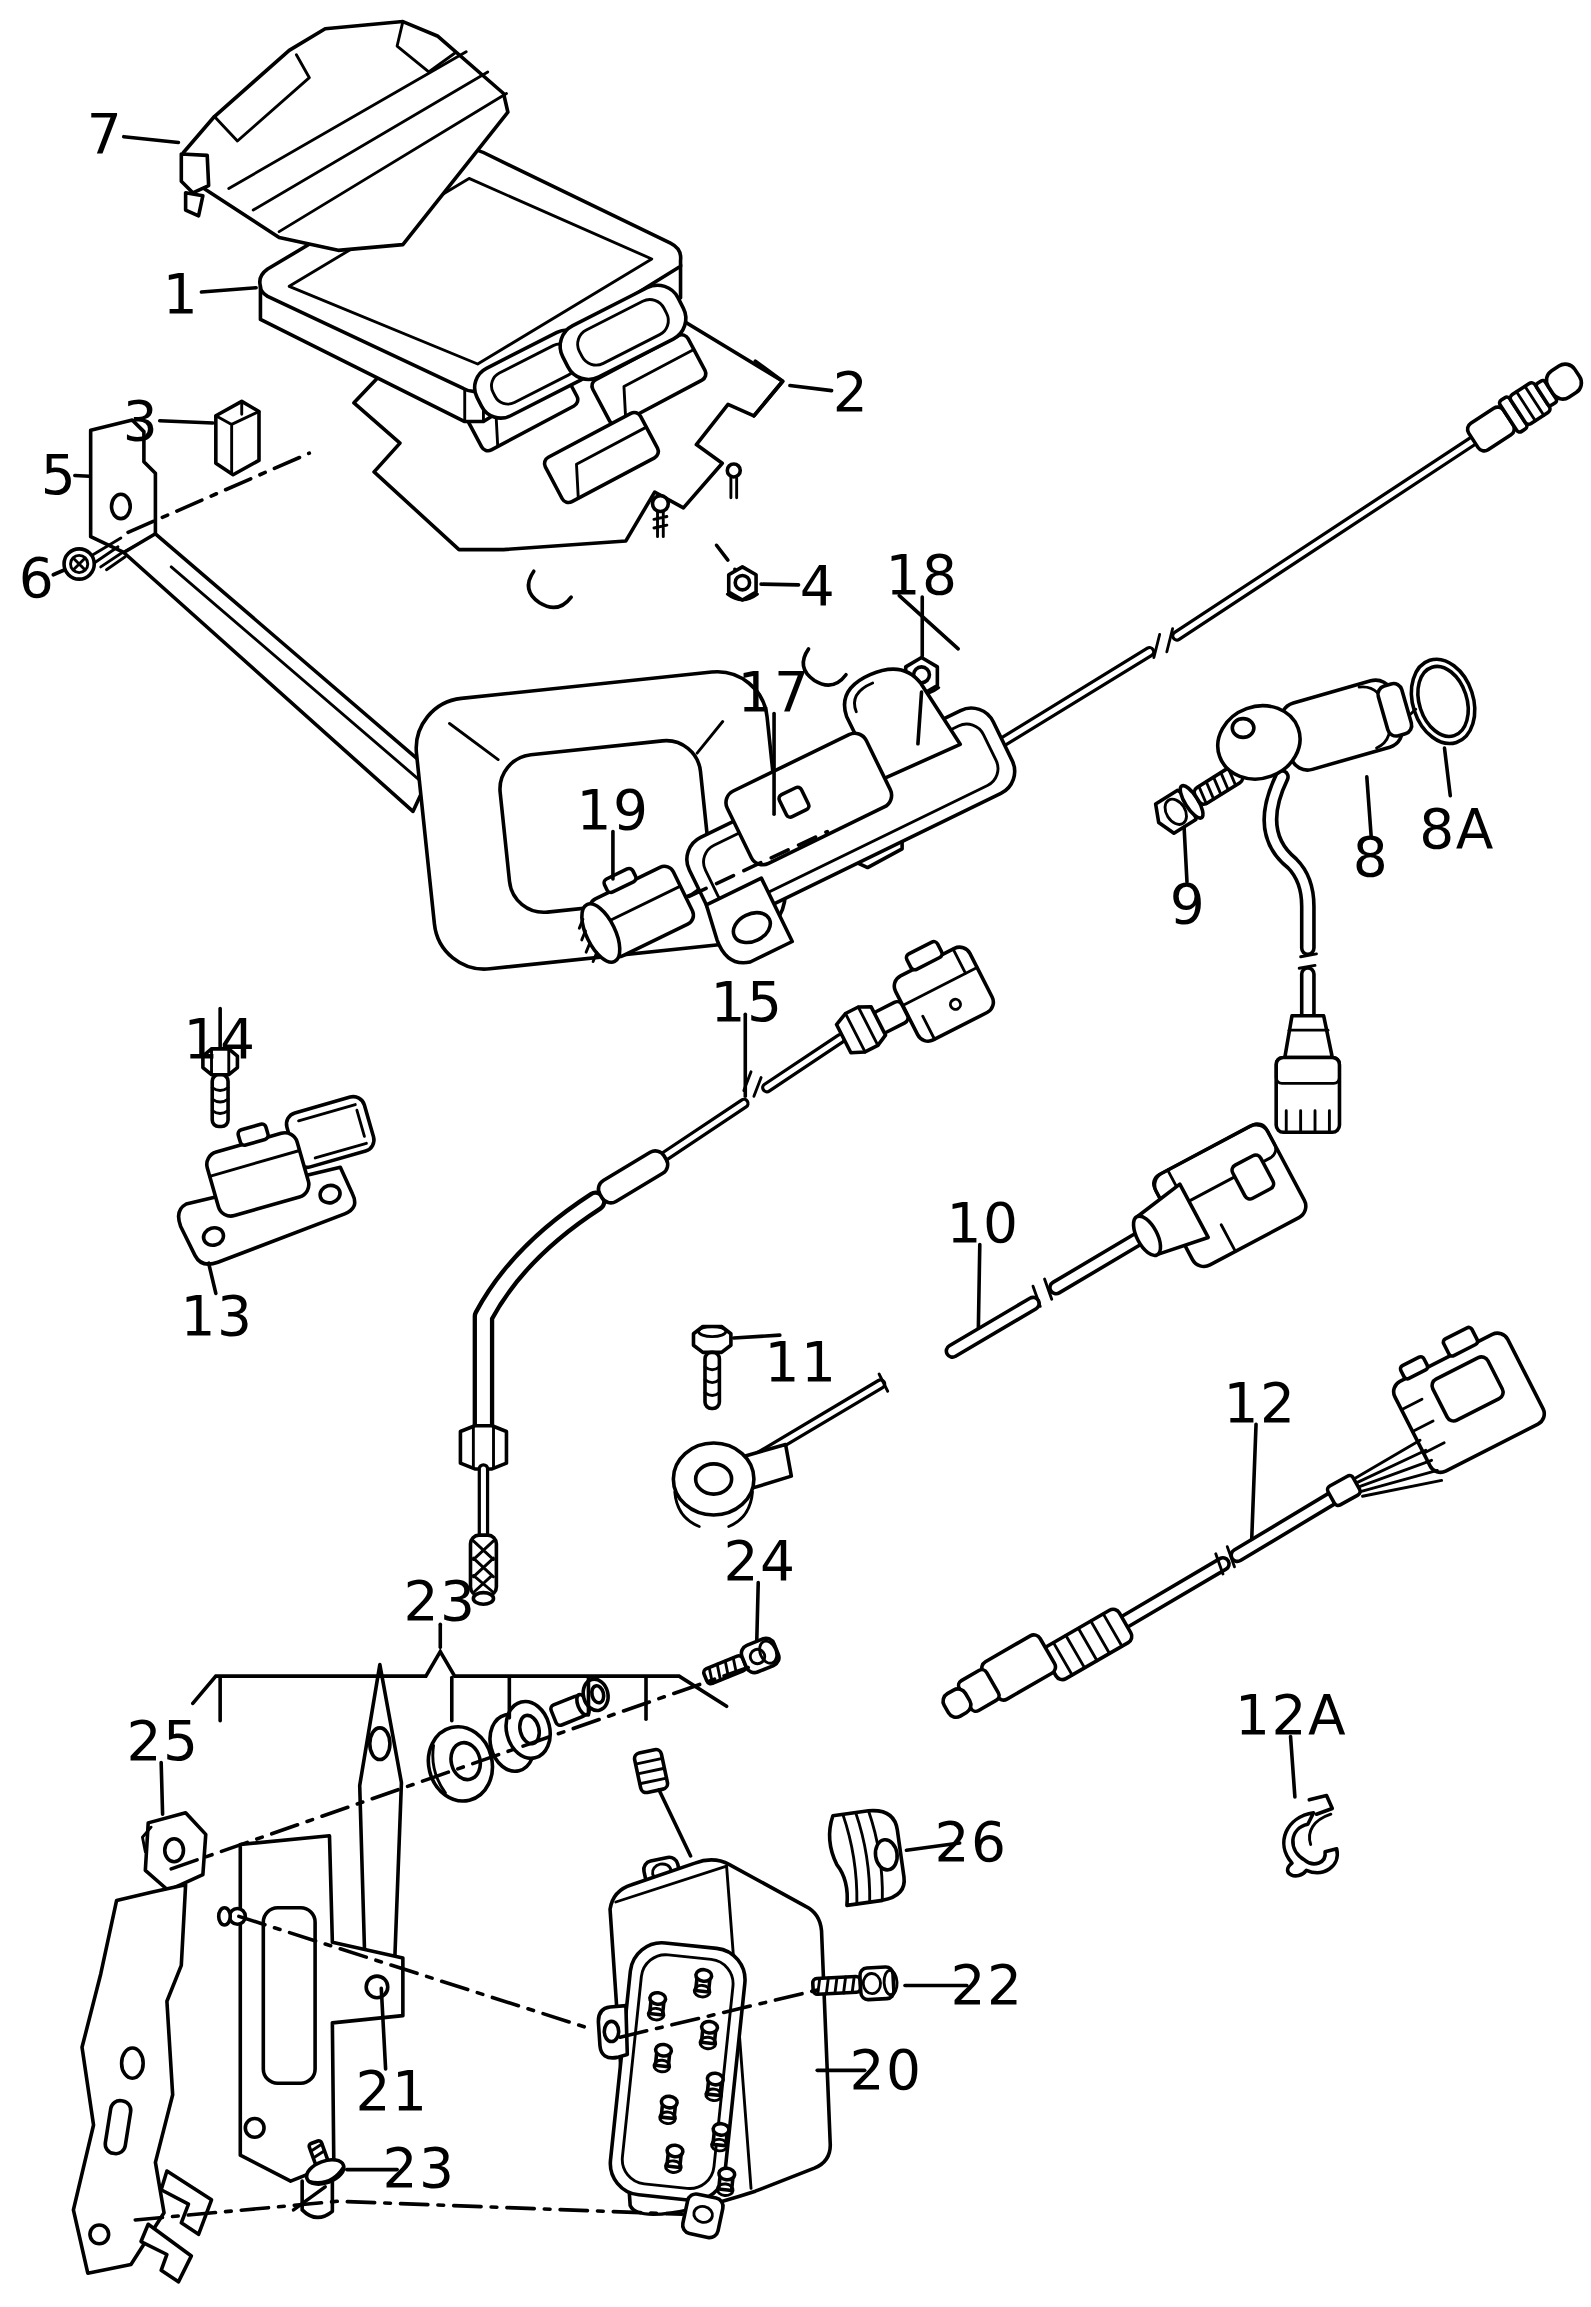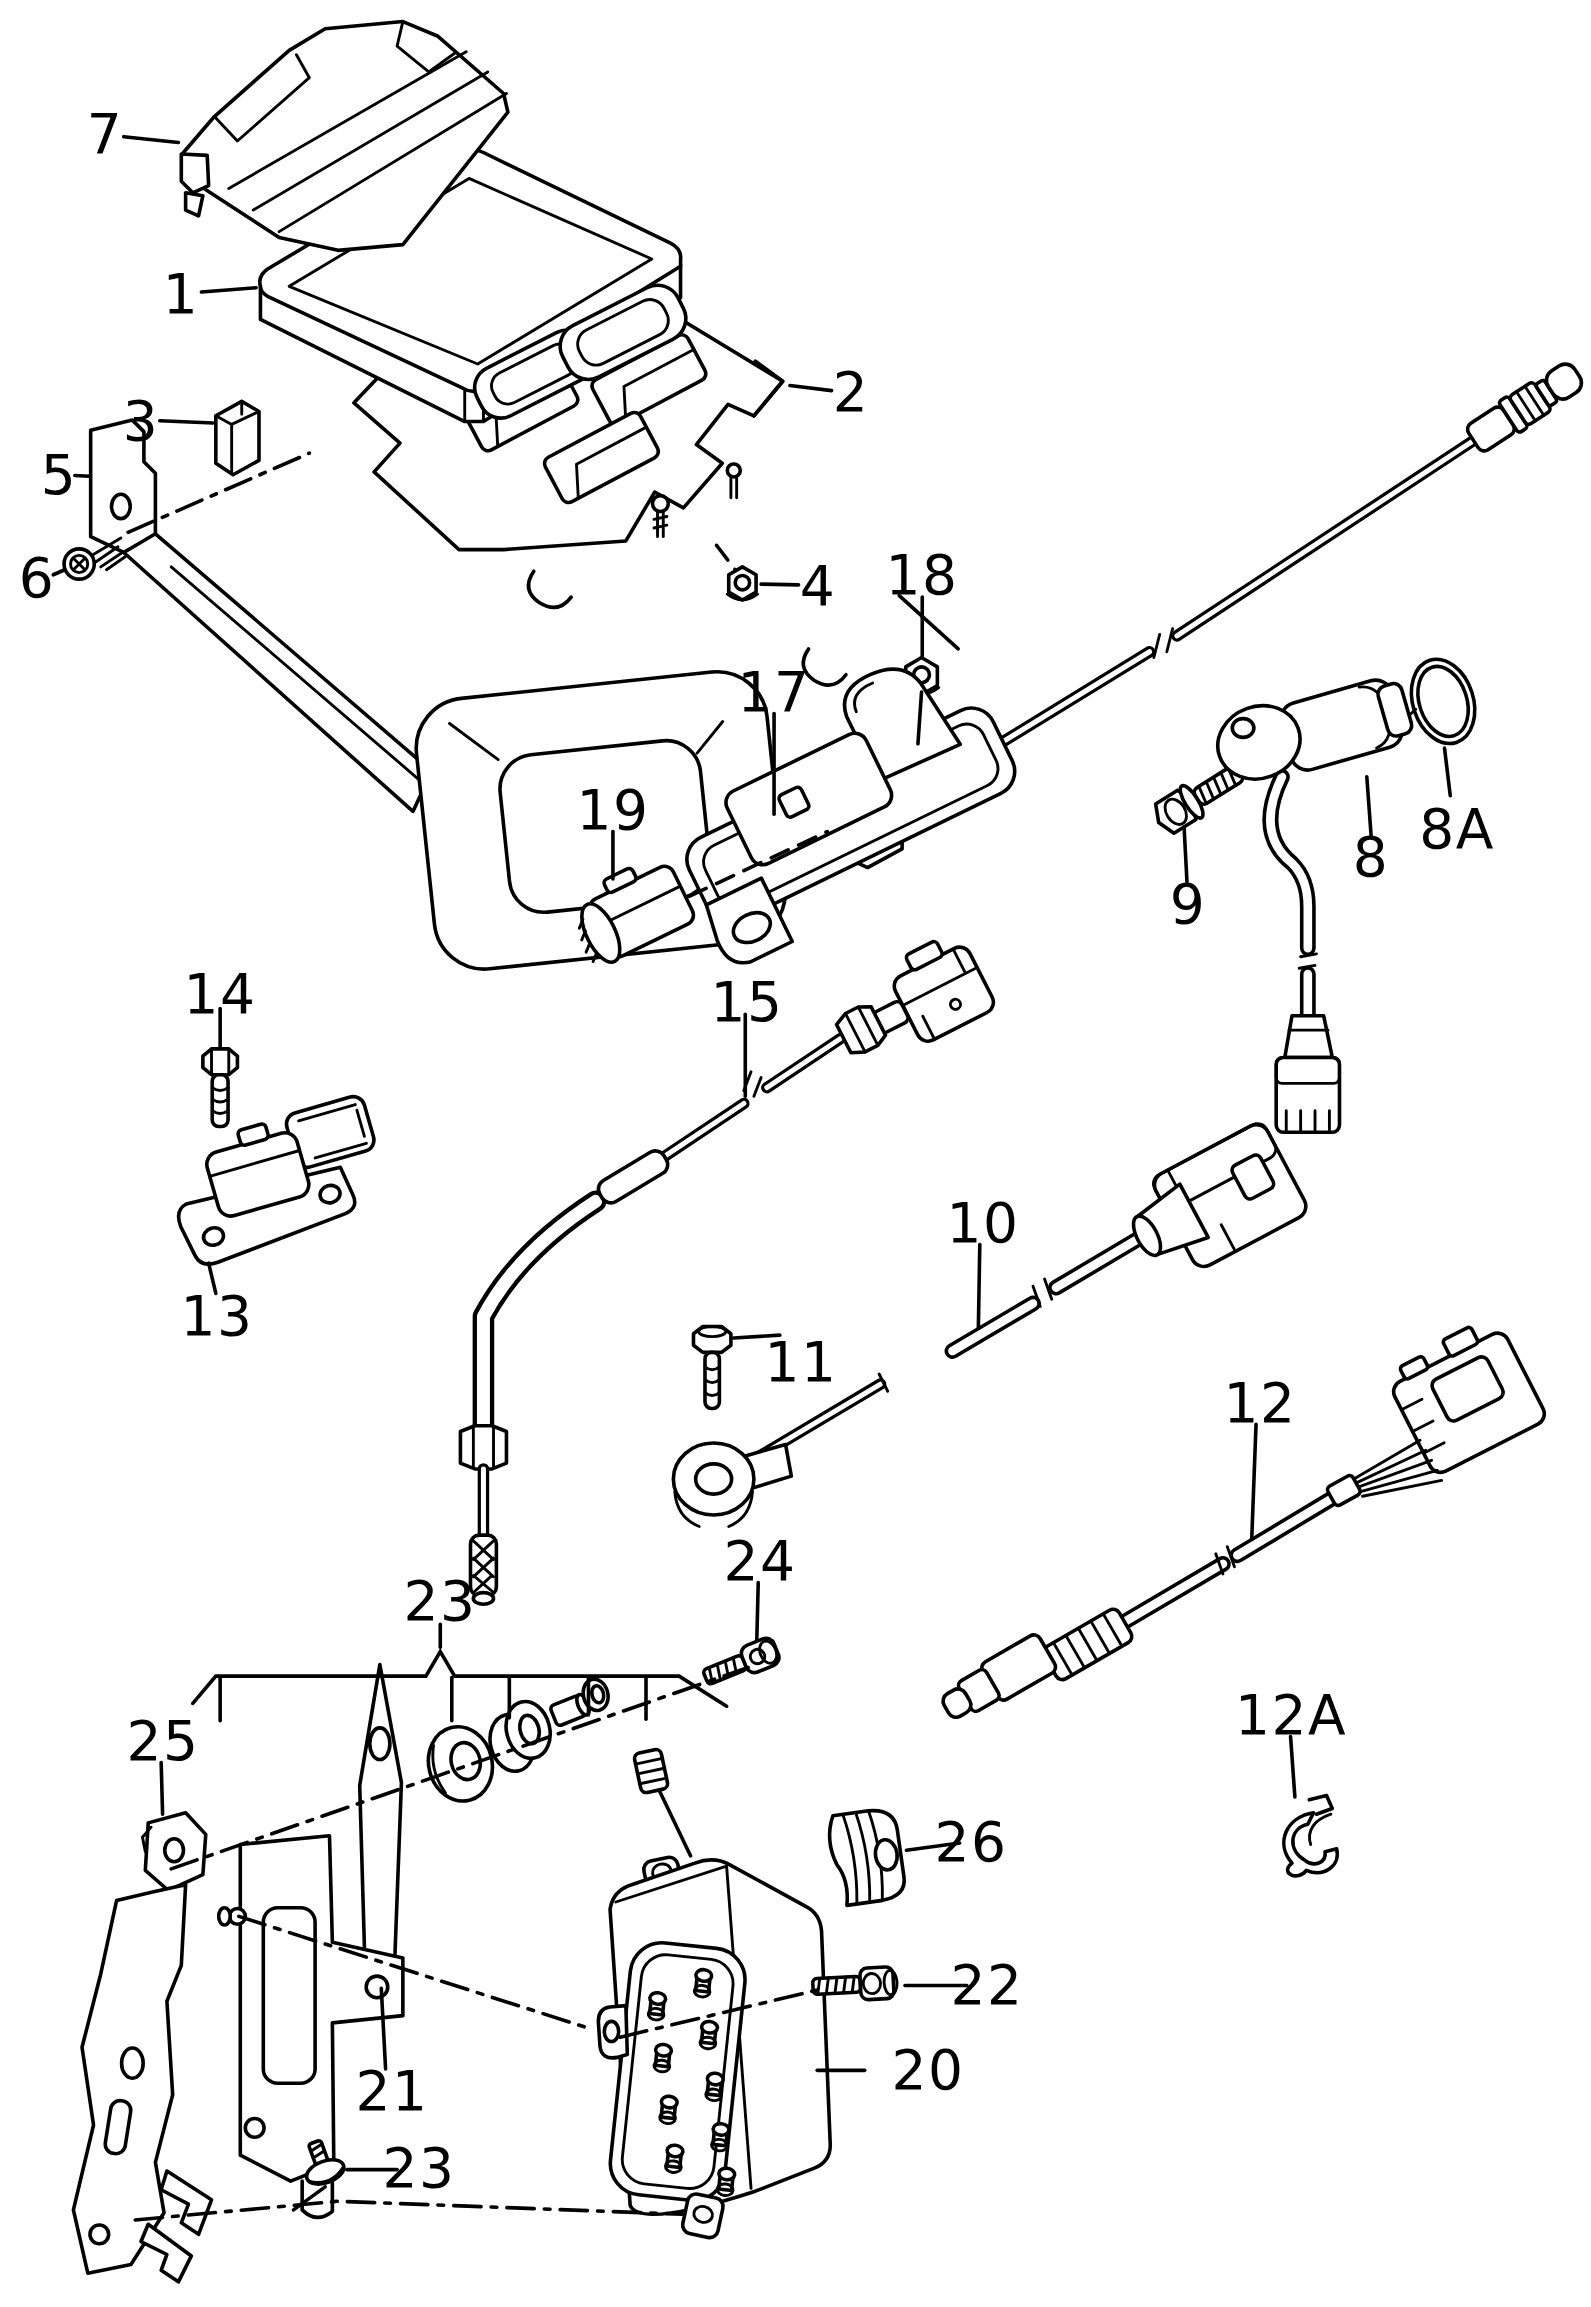--- a/index.html
+++ b/index.html
@@ -518,26 +518,26 @@
       <div class="callout" style="left: 37px; top: 578px;">6</div>
       <div class="callout" style="left: 105px; top: 134px;">7</div>
       <div class="callout" style="left: 1371px; top: 857px;">8</div>
       <div class="callout" style="left: 1457px; top: 817px; margin-top: 12px;">8A</div>
       <div class="callout" style="left: 1188px; top: 904px;">9</div>
       <div class="callout" style="left: 983px; top: 1223px;">10</div>
       <div class="callout" style="left: 801px; top: 1334px; margin-top: 28px;">11</div>
       <div class="callout" style="left: 1260px; top: 1403px;">12</div>
       <div class="callout" style="left: 1291px; top: 1715px;">12A</div>
       <div class="callout" style="left: 217px; top: 1316px;">13</div>
-      <div class="callout" style="left: 220px; top: 994px;">14</div>
+      <div class="callout" style="left: 220px; top: 1039px;">14</div>
       <div class="callout" style="left: 747px; top: 970px; margin-top: 32px;">15</div>
       <div class="callout" style="left: 774px; top: 692px;">17</div>
       <div class="callout" style="left: 922px; top: 575px;">18</div>
       <div class="callout" style="left: 613px; top: 810px;">19</div>
-      <div class="callout" style="left: 928px; top: 2070px;">20</div>
+      <div class="callout" style="left: 886px; top: 2070px;">20</div>
       <div class="callout" style="left: 392px; top: 2091px;">21</div>
       <div class="callout" style="left: 987px; top: 1985px;">22</div>
       <div class="callout" style="left: 440px; top: 1601px;">23</div>
       <div class="callout" style="left: 419px; top: 2168px;">23</div>
       <div class="callout" style="left: 760px; top: 1561px;">24</div>
       <div class="callout" style="left: 163px; top: 1741px;">25</div>
       <div class="callout" style="left: 960px; top: 1842px; margin-left: 11px;">26</div>
     </div>
 </div>
 

